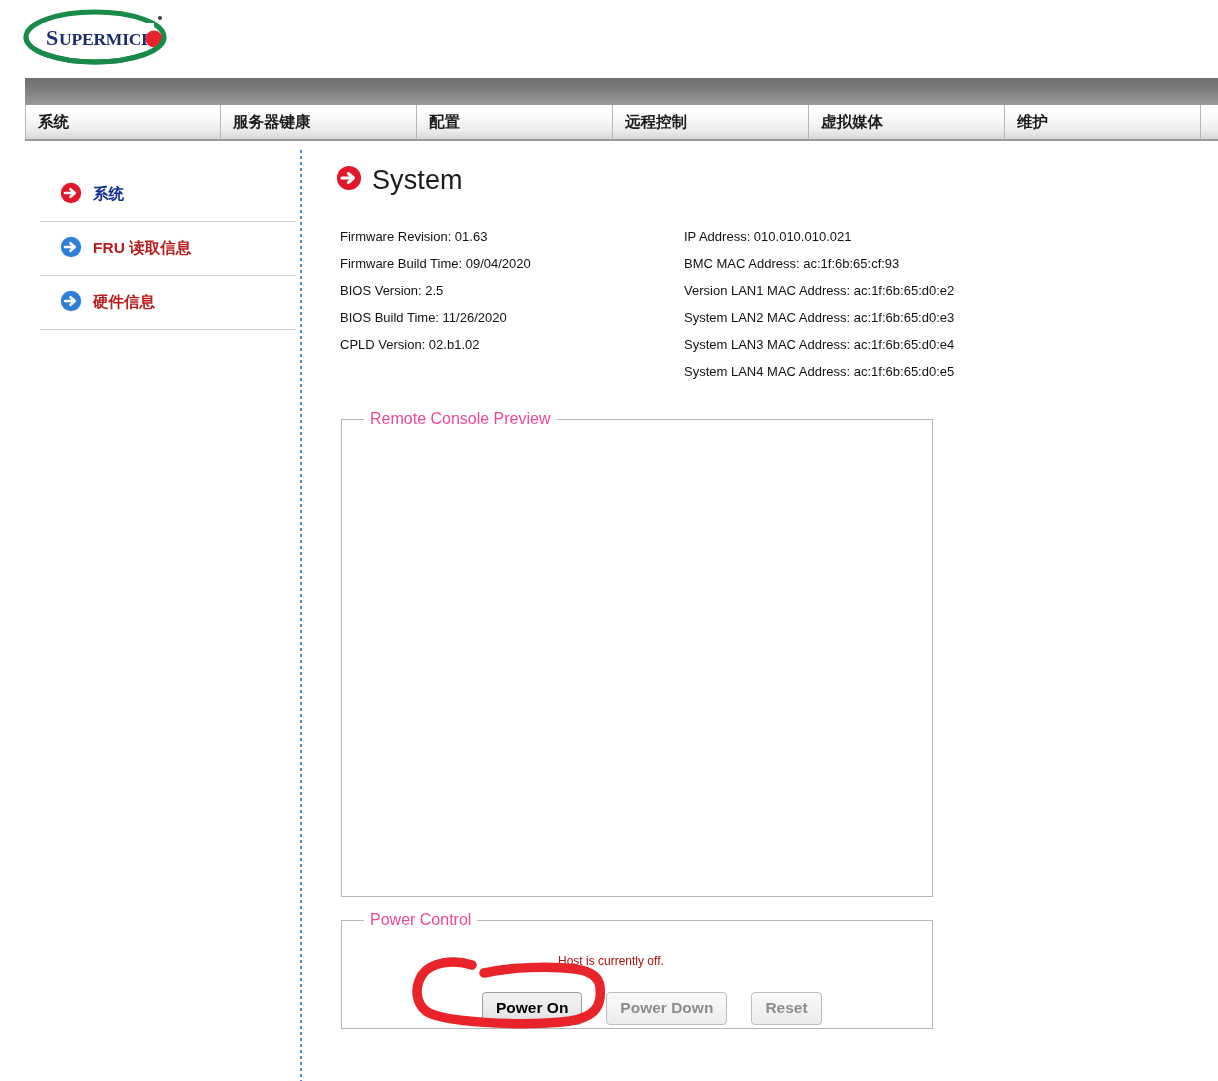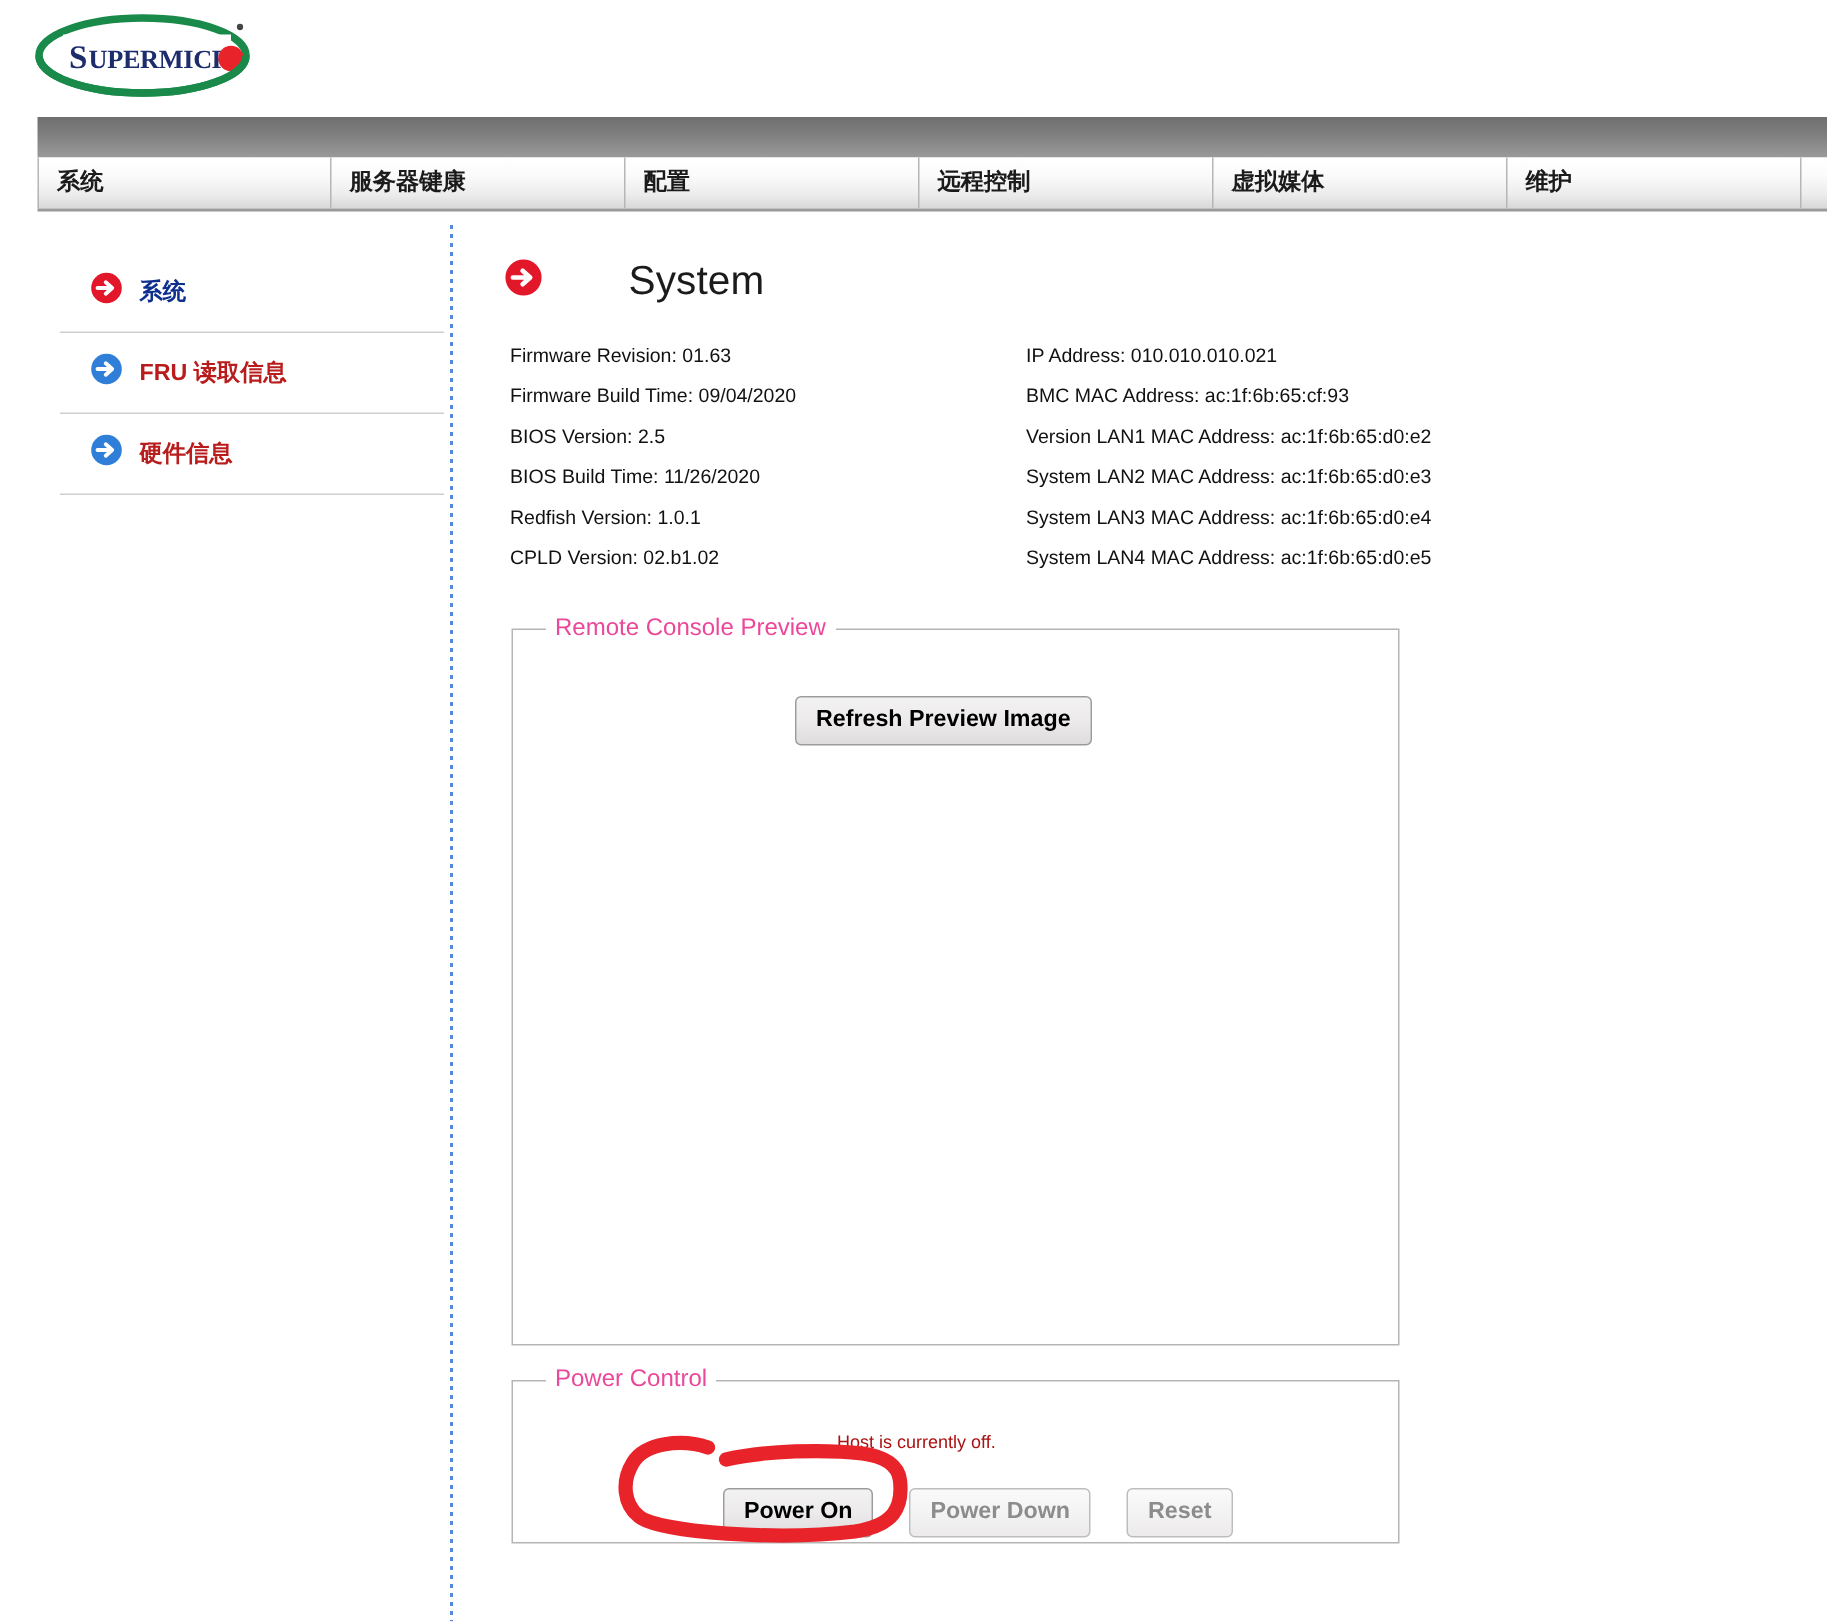--- a/index.html
+++ b/index.html
@@ -92,24 +92,23 @@
     font-weight: bold;
     white-space: nowrap;
   }
   .side-item.active .side-label { color: #0f2f8f; }
   .side-item.link .side-label { color: #b91c1c; }
 
   
   .content { position: absolute; left: 336px; top: 165px; width: 860px; }
 
   .page-head {
-    display: flex; align-items: flex-end;
+    display: flex; align-items: flex-start;
     height: 38px;
     margin-bottom: 20px;
-    gap: 47px;
   }
   .page-head .arrow { margin-right: 10px; }
   .page-title {
     font-size: 27px;
     color: #1b1b1b;
     letter-spacing: 0.1px;
   }
 
   
   .info {
@@ -267,38 +266,36 @@
       </span>
       <span class="page-title">System</span>
     </div>
 
     <div class="info">
       <div class="info-col left">
         <div class="info-row">Firmware Revision:  01.63</div>
         <div class="info-row">Firmware Build Time:  09/04/2020</div>
         <div class="info-row">BIOS Version: 2.5</div>
         <div class="info-row">BIOS Build Time: 11/26/2020</div>
-        <div class="info-row">Redfish Version: 1.0.1</div>
         <div class="info-row">CPLD Version: 02.b1.02</div>
       </div>
       <div class="info-col right">
         <div class="info-row">IP Address:  010.010.010.021</div>
         <div class="info-row">BMC MAC Address:  ac:1f:6b:65:cf:93</div>
         <div class="info-row">Version LAN1 MAC Address: ac:1f:6b:65:d0:e2</div>
         <div class="info-row">System LAN2 MAC Address: ac:1f:6b:65:d0:e3</div>
         <div class="info-row">System LAN3 MAC Address: ac:1f:6b:65:d0:e4</div>
         <div class="info-row">System LAN4 MAC Address: ac:1f:6b:65:d0:e5</div>
       </div>
     </div>
 
   </div>
 
   <fieldset class="box" id="preview-box">
     <legend>Remote Console Preview</legend>
-    <button class="btn" id="refresh-preview-button">Refresh Preview Image</button>
   </fieldset>
 
   <fieldset class="box" id="power-box">
     <legend>Power Control</legend>
     <div class="power-status">Host is currently off.</div>
     <div class="power-buttons">
       <button class="btn">Power On</button>
       <button class="btn disabled">Power Down</button>
       <button class="btn disabled">Reset</button>
     </div>

